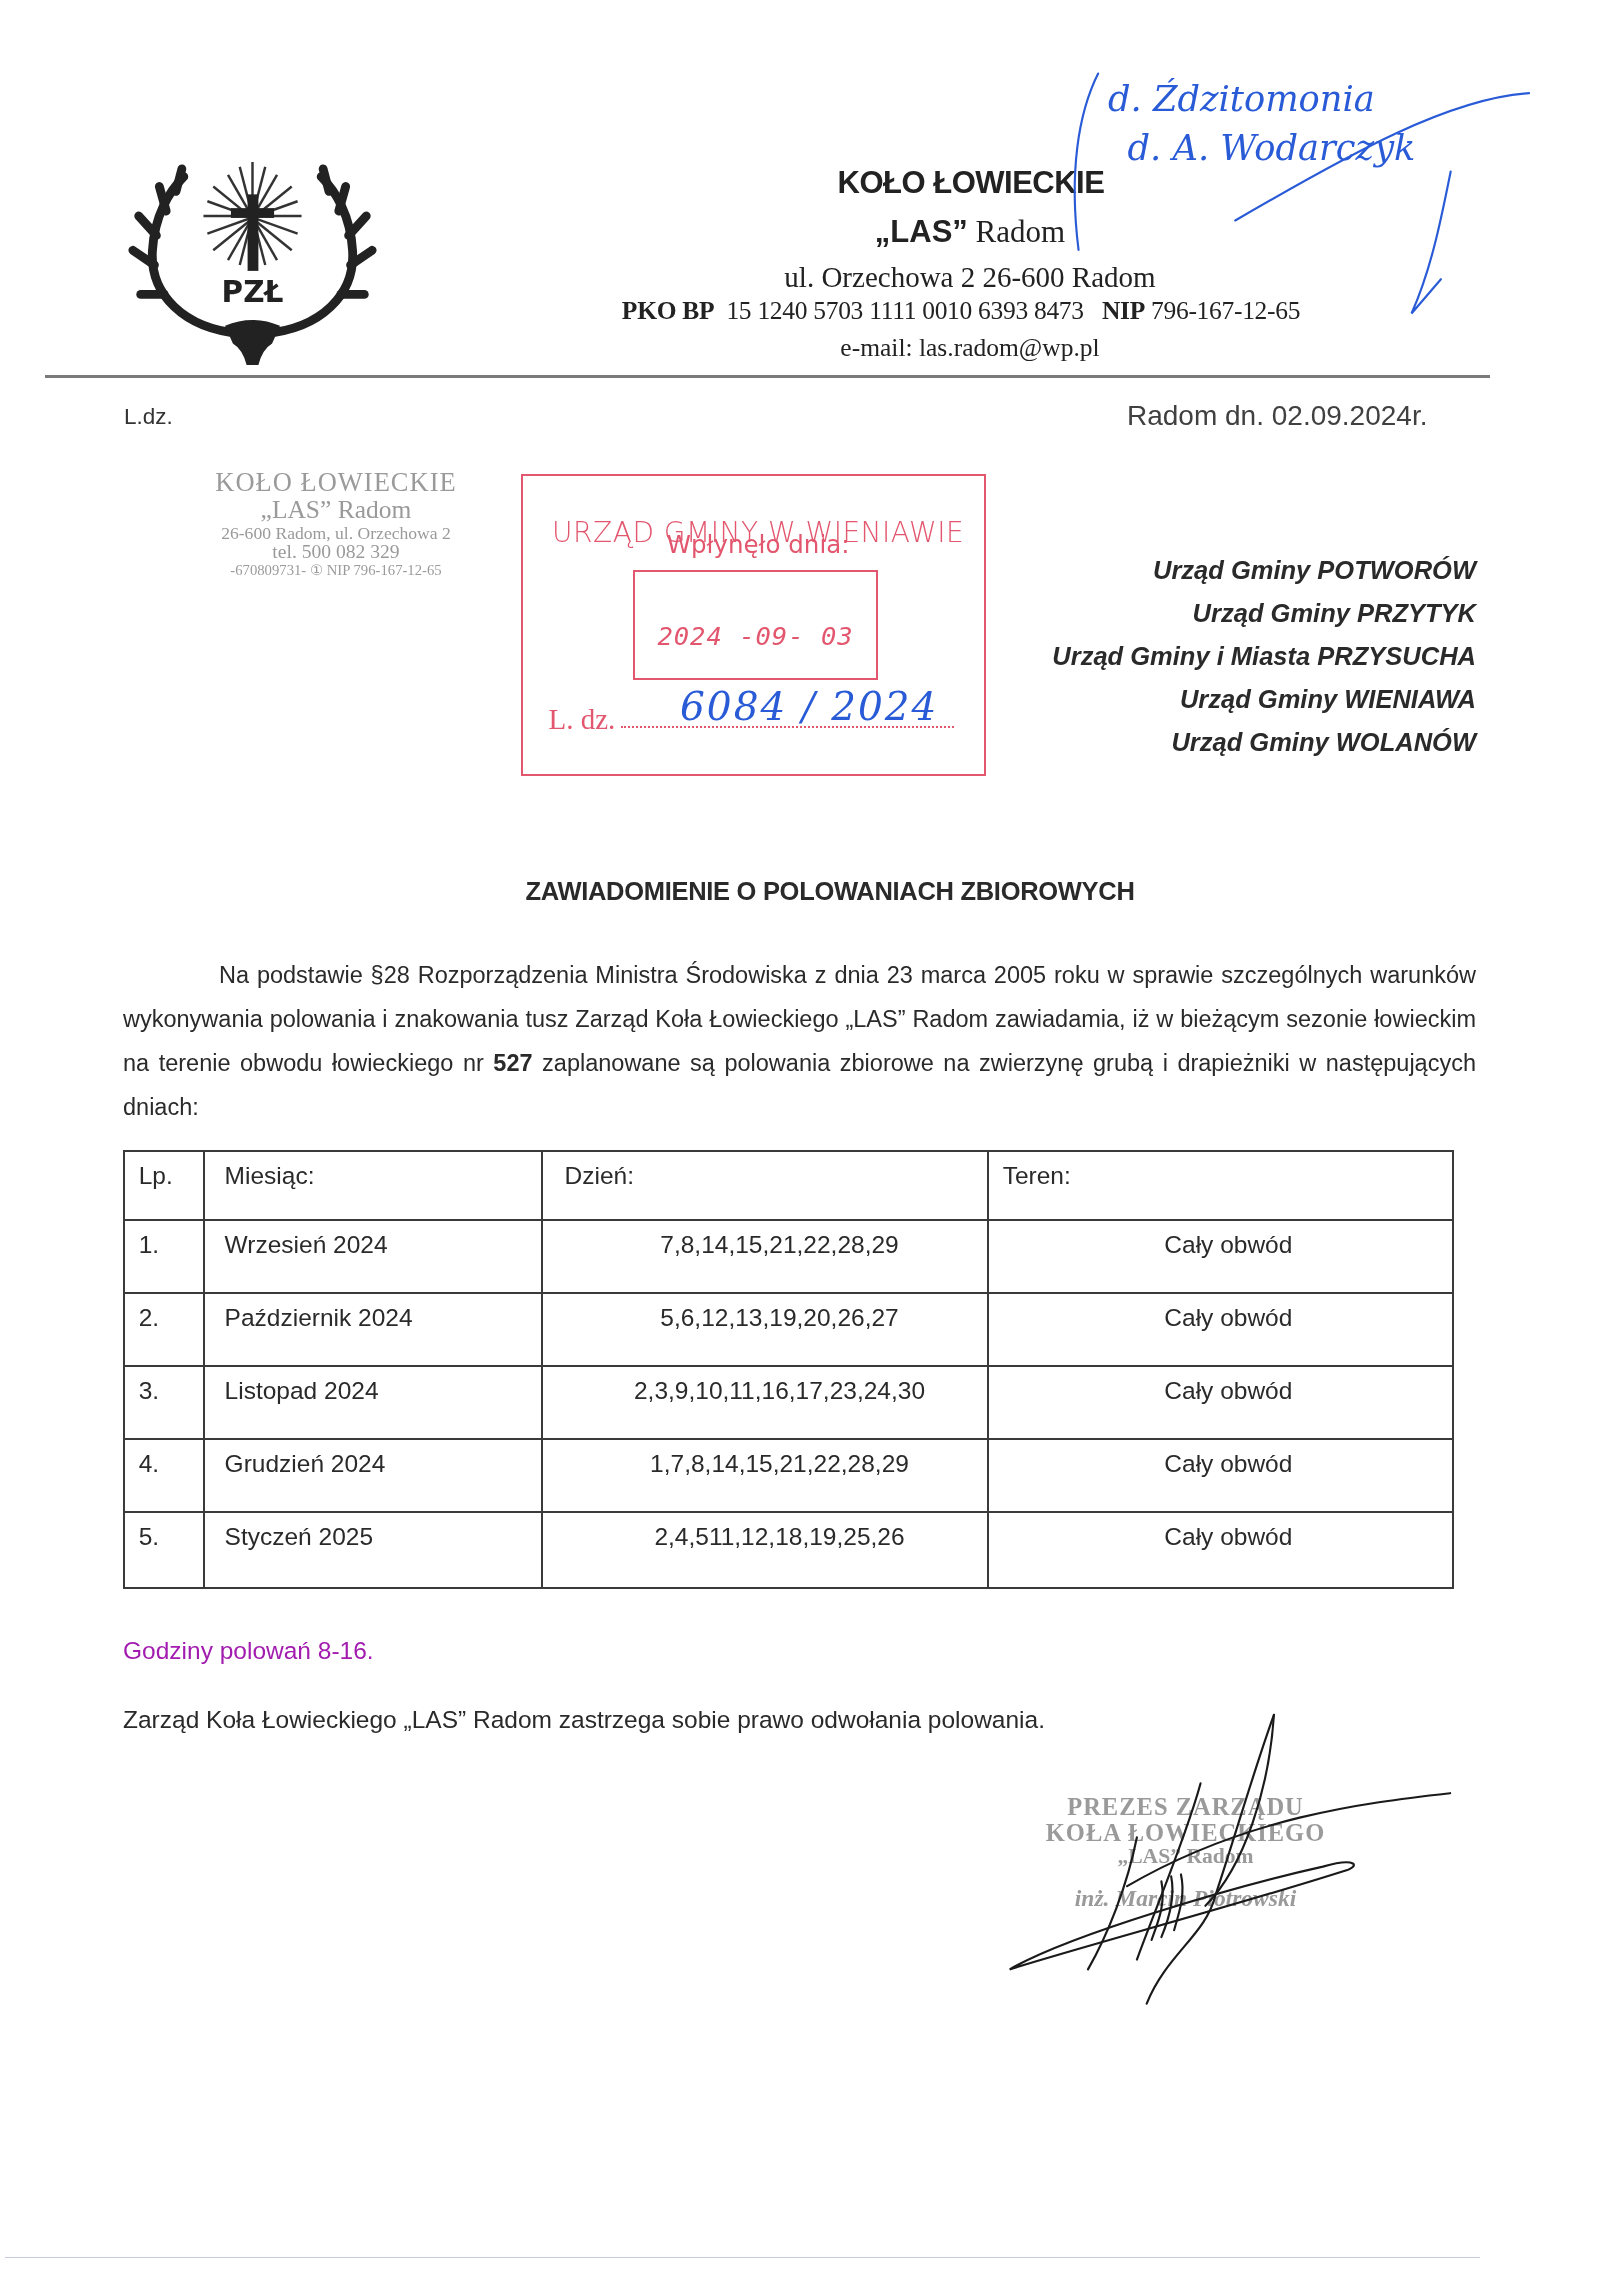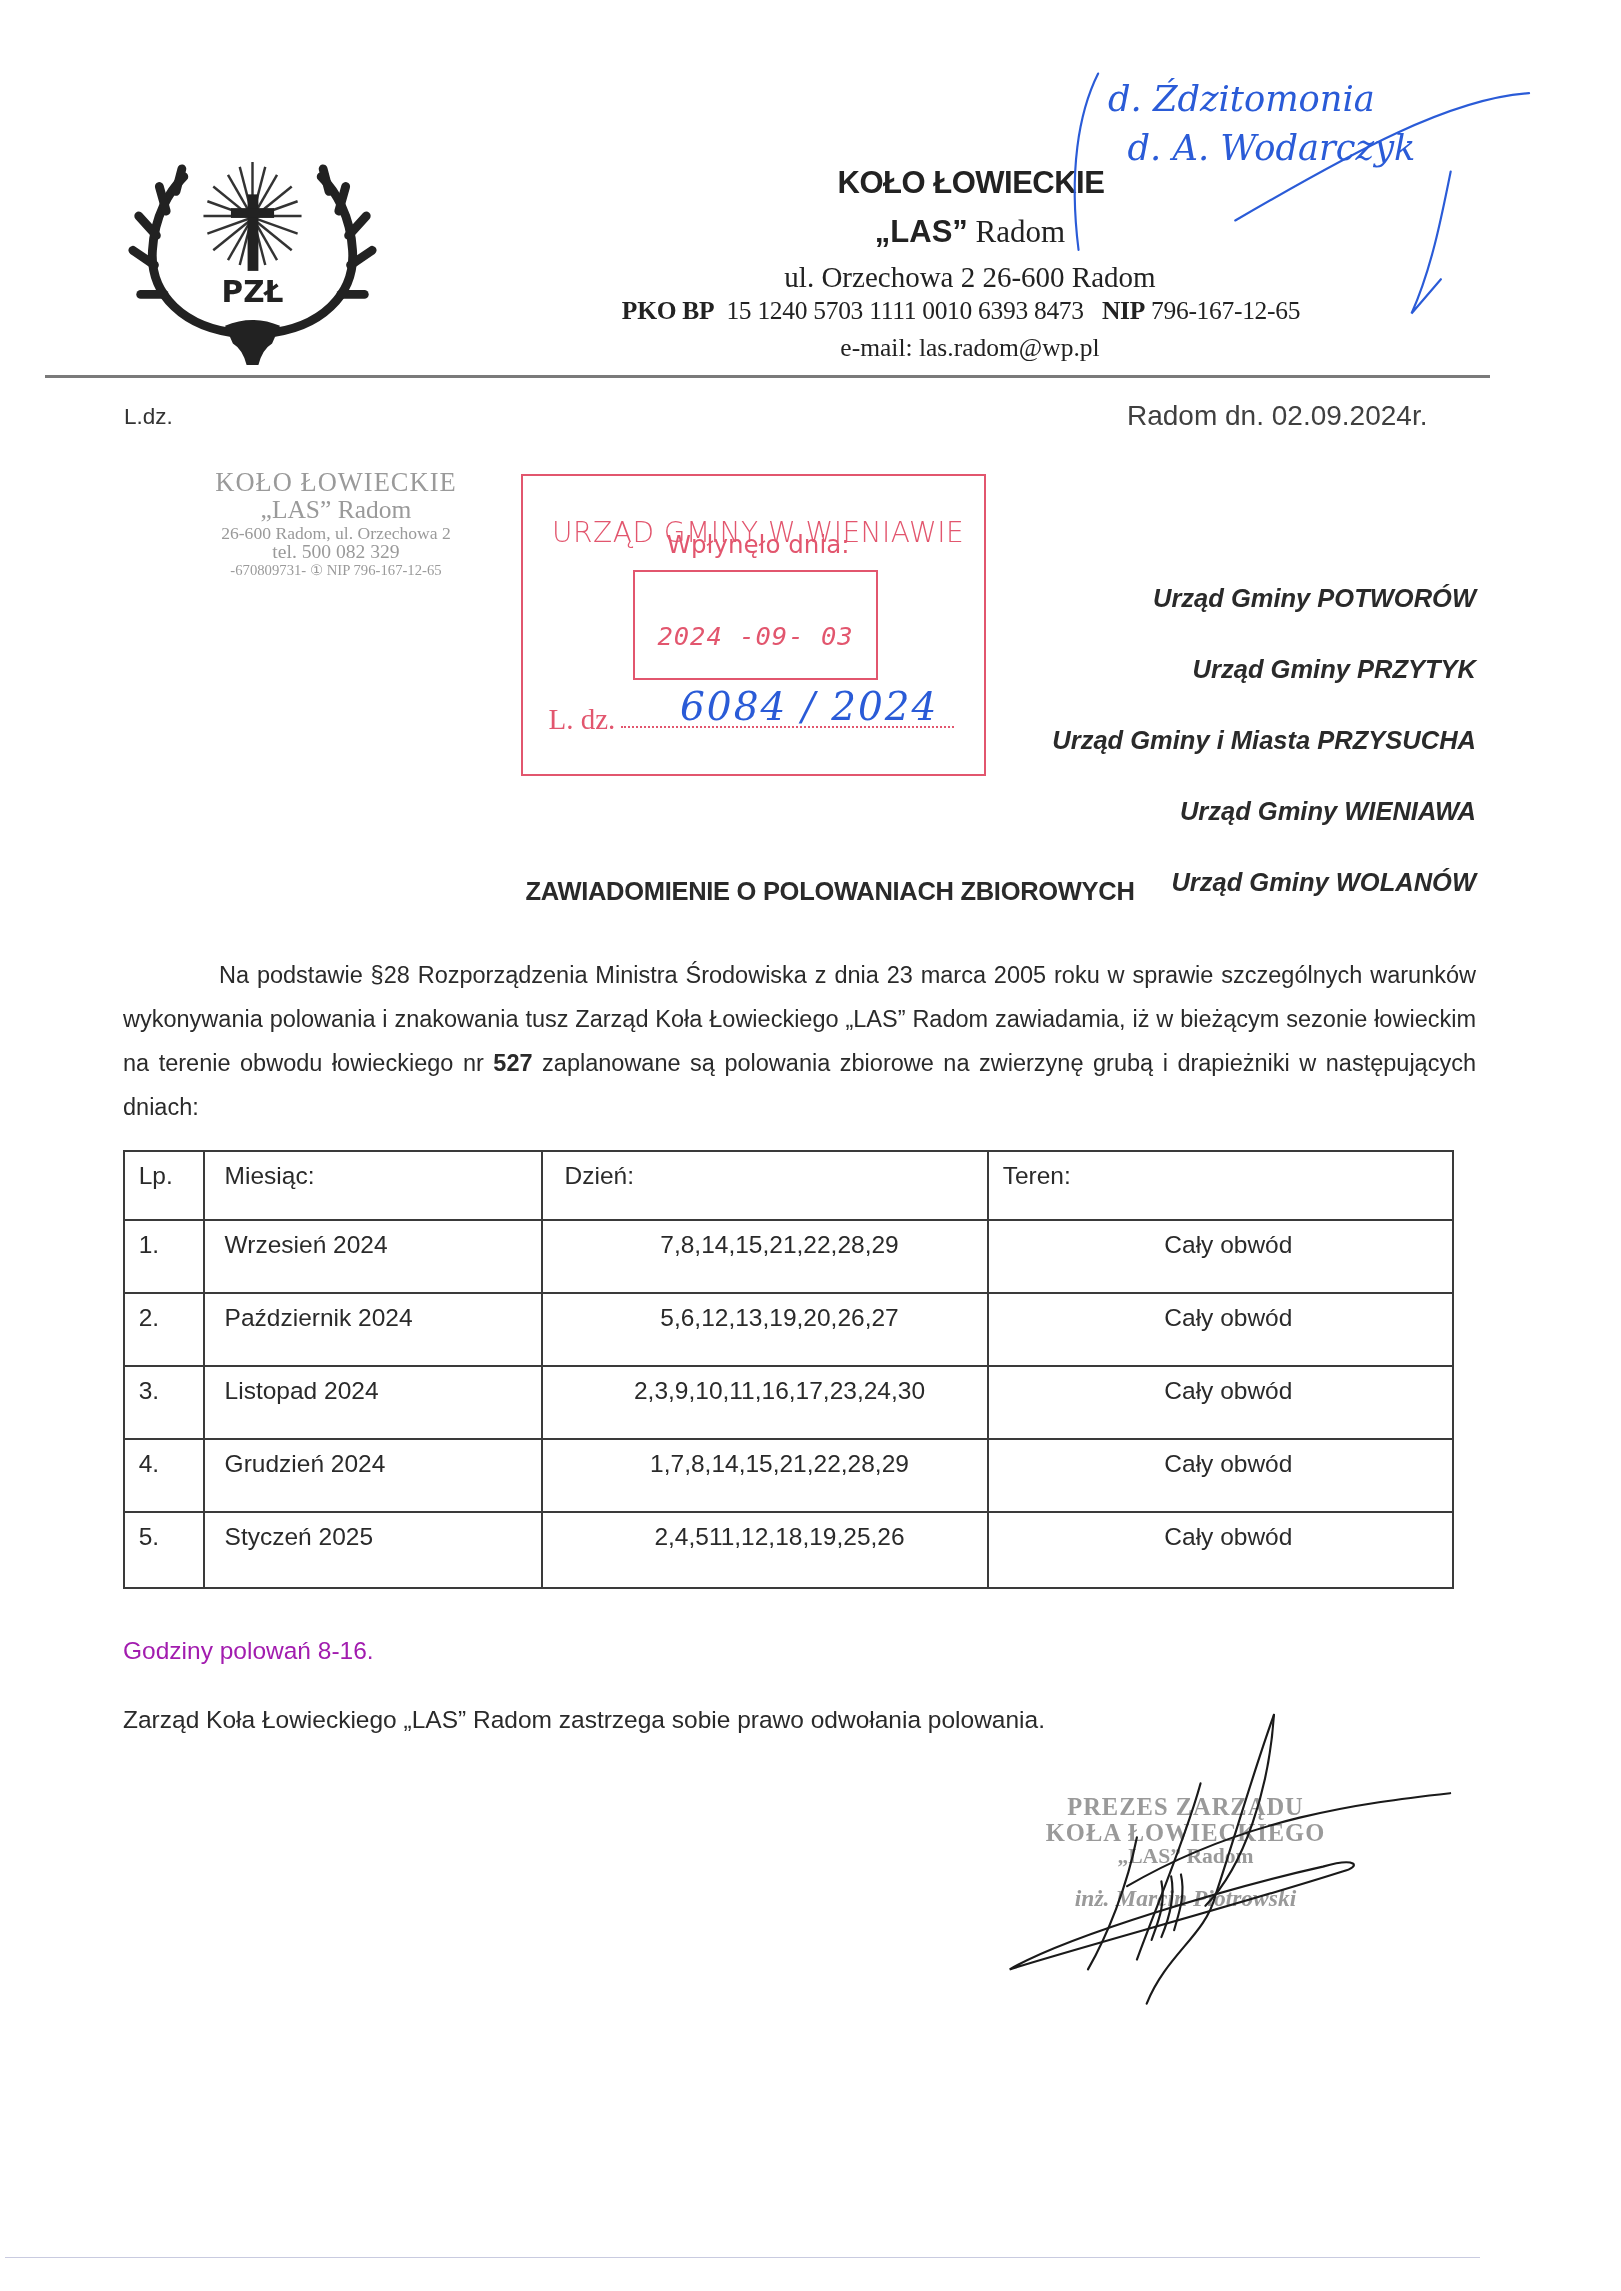--- a/index.html
+++ b/index.html
@@ -50,21 +50,21 @@
   .rs-dots { position:absolute; left: 98px; top: 250px; width: 333px; border-bottom: 2.9px dotted #e2566e; }
   .rs-hand { position:absolute; left: 157px; top: 208px; font-family: "DejaVu Serif", serif;
              font-style: italic; font-size: 39px; color: #2a5bd7; letter-spacing: 2px; }
 
   
   .hand-note { left: 1039px; top: 54px; width: 510px; height: 284px; }
 
   
   .addr-list { left: 980px; top: 549px; width: 496px; text-align: right; }
   .addr-item { font-size: 25.5px; font-weight: bold; font-style: italic; color:#2a2a2a;
-               height: 43px; line-height: 43px; margin-top: 28px; }
+               height: 43px; line-height: 43px; }
 
   .doc-title { left: 0; top: 877px; width: 1621px; text-align: center; padding-left: 39px; box-sizing: border-box;
                font-size: 25.5px; font-weight: bold; color:#2a2a2a; letter-spacing: -0.3px; }
 
   .body-par { left: 123px; top: 953px; width: 1353px; font-size: 23.5px; line-height: 44px;
               text-align: justify; color:#2a2a2a; text-indent: 96px; }
   .body-par b { font-weight: bold; }
 
   
   .sched { left: 123px; top: 1150px; width: 1331px; border-collapse: collapse; font-size: 24.5px; color:#2a2a2a; }

